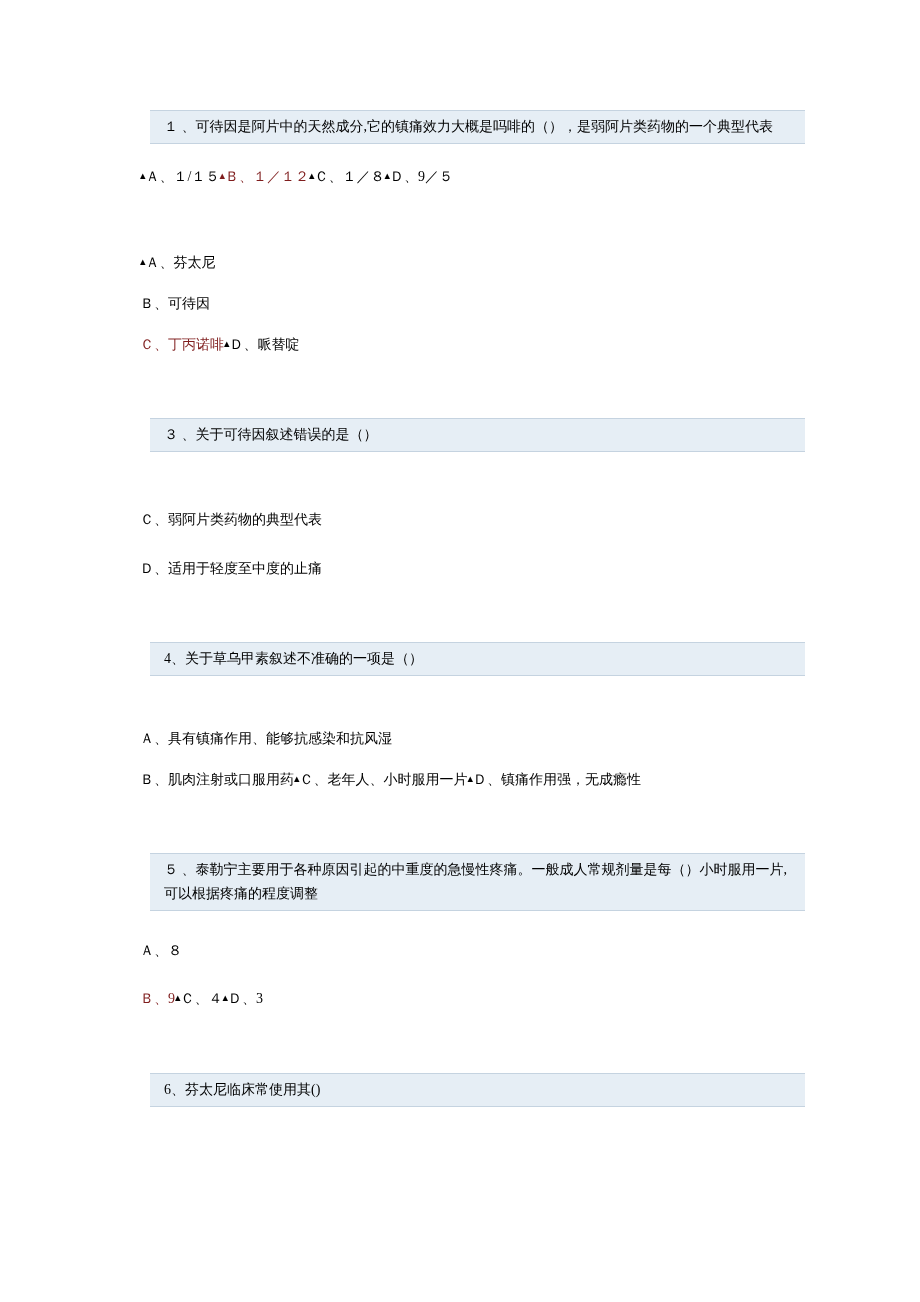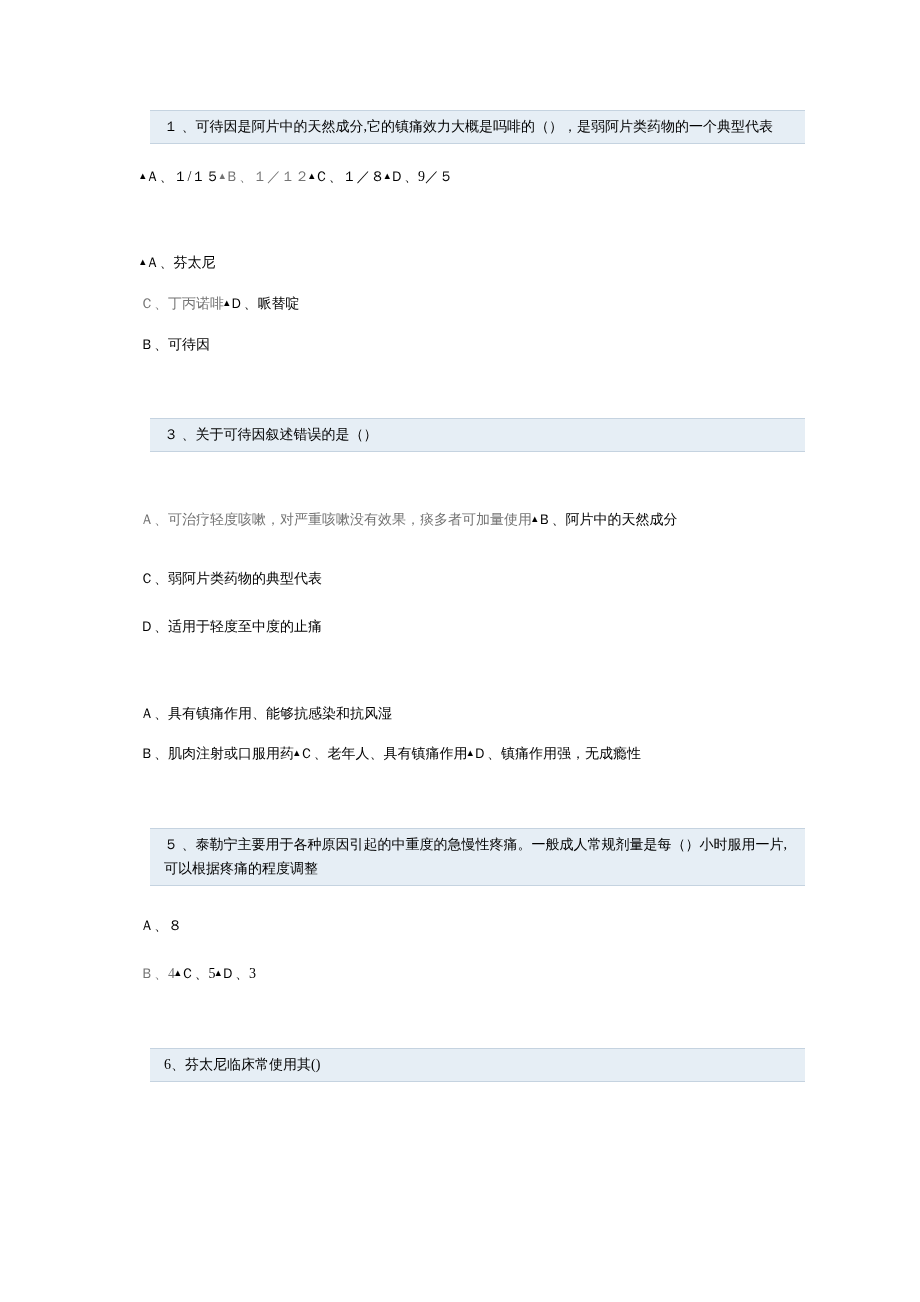--- a/index.html
+++ b/index.html
@@ -30,74 +30,72 @@
     line-height: 1.9;
   }
   .opt {
     white-space: nowrap;
   }
   .marker {
     font-size: 11px;
     vertical-align: 2px;
   }
   .red {
-    color: #737373;
+    color: #7f1d1d;
   }
 </style>
 </head>
 <body>
 
 <div class="page">
 
   <div class="question-box"><span>１ 、可待因是阿片中的天然成分,它的镇痛效力大概是吗啡的（），是弱阿片类药物的一个典型代表</span></div>
   <div class="answer-area">
     <div class="option-line">
       <span class="opt"><span class="marker">▴</span><span>Ａ、１/１５</span></span><span class="opt red"><span class="marker">▴</span><span>Ｂ、１／１２</span></span><span class="opt"><span class="marker">▴</span><span>Ｃ、１／８</span></span><span class="opt"><span class="marker">▴</span><span>Ｄ、9／５</span></span>
     </div>
   </div>
 
   <div class="answer-area">
     <div class="option-line">
       <span class="opt"><span class="marker">▴</span><span>Ａ、芬太尼</span></span>
     </div>
     <div class="option-line">
-      <span class="opt red"><span>Ｃ、丁丙诺啡</span></span><span class="opt"><span class="marker">▴</span><span>Ｄ、哌替啶</span></span>
+      <span class="opt"><span>Ｂ、可待因</span></span>
     </div>
     <div class="option-line">
-      <span class="opt"><span>Ｂ、可待因</span></span>
+      <span class="opt red"><span>Ｃ、丁丙诺啡</span></span><span class="opt"><span class="marker">▴</span><span>Ｄ、哌替啶</span></span>
     </div>
   </div>
 
   <div class="question-box"><span>３ 、关于可待因叙述错误的是（）</span></div>
   <div class="answer-area" style="margin-top:55px">
-    <div class="option-line">
-      <span class="opt red"><span>Ａ、可治疗轻度咳嗽，对严重咳嗽没有效果，痰多者可加量使用</span></span><span class="opt"><span class="marker">▴</span><span>Ｂ、阿片中的天然成分</span></span>
-    </div>
     <div class="option-line" style="margin-top:32px">
       <span class="opt"><span>Ｃ、弱阿片类药物的典型代表</span></span>
     </div>
     <div class="option-line" style="margin-top:22px">
       <span class="opt"><span>Ｄ、适用于轻度至中度的止痛</span></span>
     </div>
   </div>
 
+  <div class="question-box"><span>4、关于草乌甲素叙述不准确的一项是（）</span></div>
   <div class="answer-area" style="margin-top:50px">
     <div class="option-line">
       <span class="opt"><span>Ａ、具有镇痛作用、能够抗感染和抗风湿</span></span>
     </div>
     <div class="option-line">
-      <span class="opt"><span>Ｂ、肌肉注射或口服用药</span></span><span class="opt"><span class="marker">▴</span><span>Ｃ、老年人、具有镇痛作用</span></span><span class="opt"><span class="marker">▴</span><span>Ｄ、镇痛作用强，无成瘾性</span></span>
+      <span class="opt"><span>Ｂ、肌肉注射或口服用药</span></span><span class="opt"><span class="marker">▴</span><span>Ｃ、老年人、小时服用一片</span></span><span class="opt"><span class="marker">▴</span><span>Ｄ、镇痛作用强，无成瘾性</span></span>
     </div>
   </div>
 
   <div class="question-box"><span>５ 、泰勒宁主要用于各种原因引起的中重度的急慢性疼痛。一般成人常规剂量是每（）小时服用一片,可以根据疼痛的程度调整</span></div>
   <div class="answer-area" style="margin-top:27px">
     <div class="option-line">
       <span class="opt"><span>Ａ、８</span></span>
     </div>
     <div class="option-line" style="margin-top:22px">
-      <span class="opt red"><span>Ｂ、4</span></span><span class="opt"><span class="marker">▴</span><span>Ｃ、5</span></span><span class="opt"><span class="marker">▴</span><span>Ｄ、3</span></span>
+      <span class="opt red"><span>Ｂ、9</span></span><span class="opt"><span class="marker">▴</span><span>Ｃ、４</span></span><span class="opt"><span class="marker">▴</span><span>Ｄ、3</span></span>
     </div>
   </div>
 
   <div class="question-box" style="margin-bottom:6px"><span>6、芬太尼临床常使用其()</span></div>
 
 </div>
 
 </body></html>

